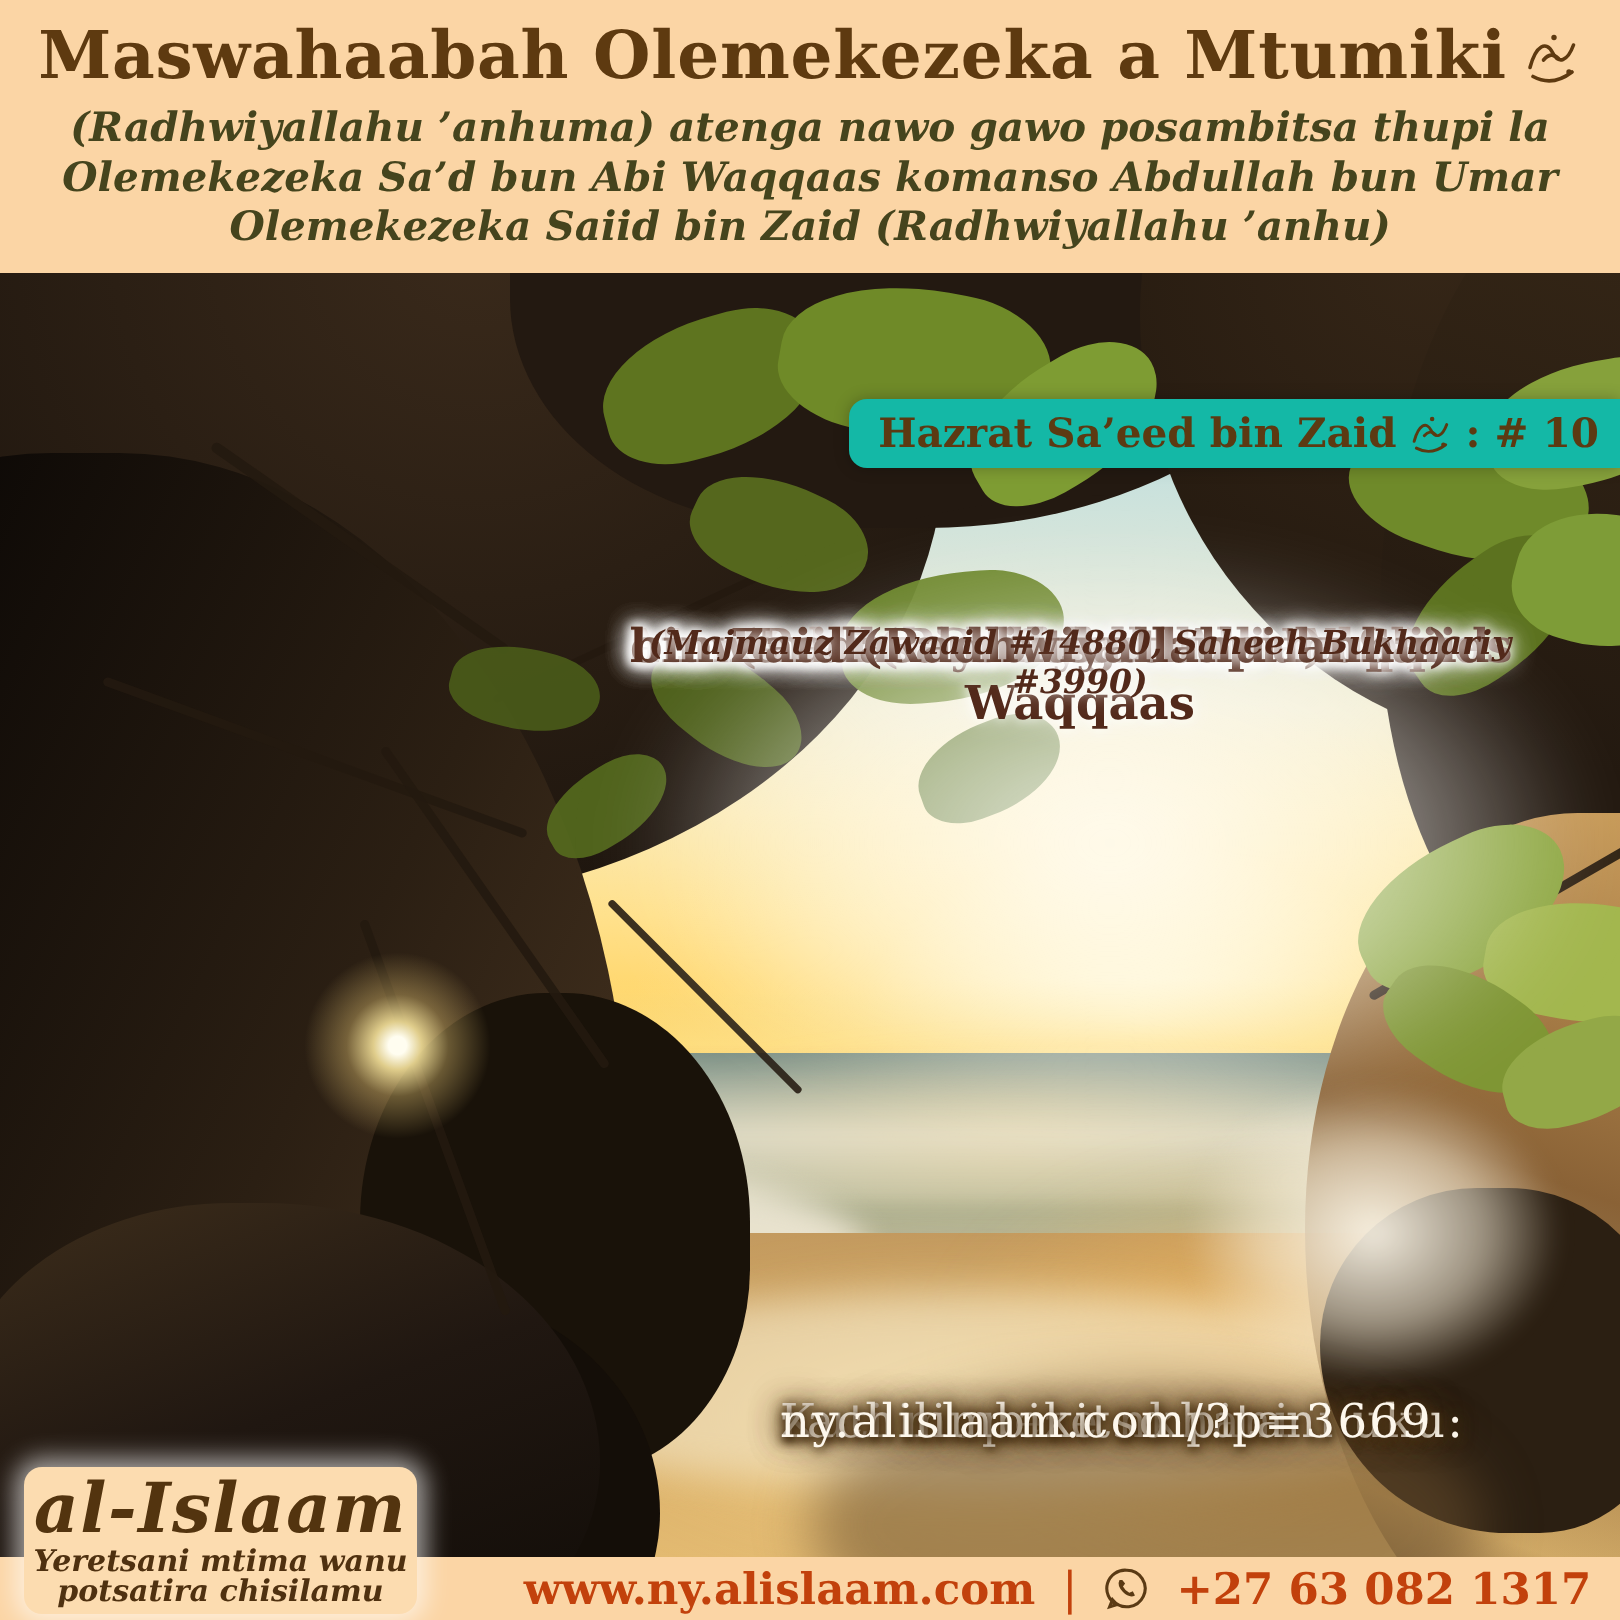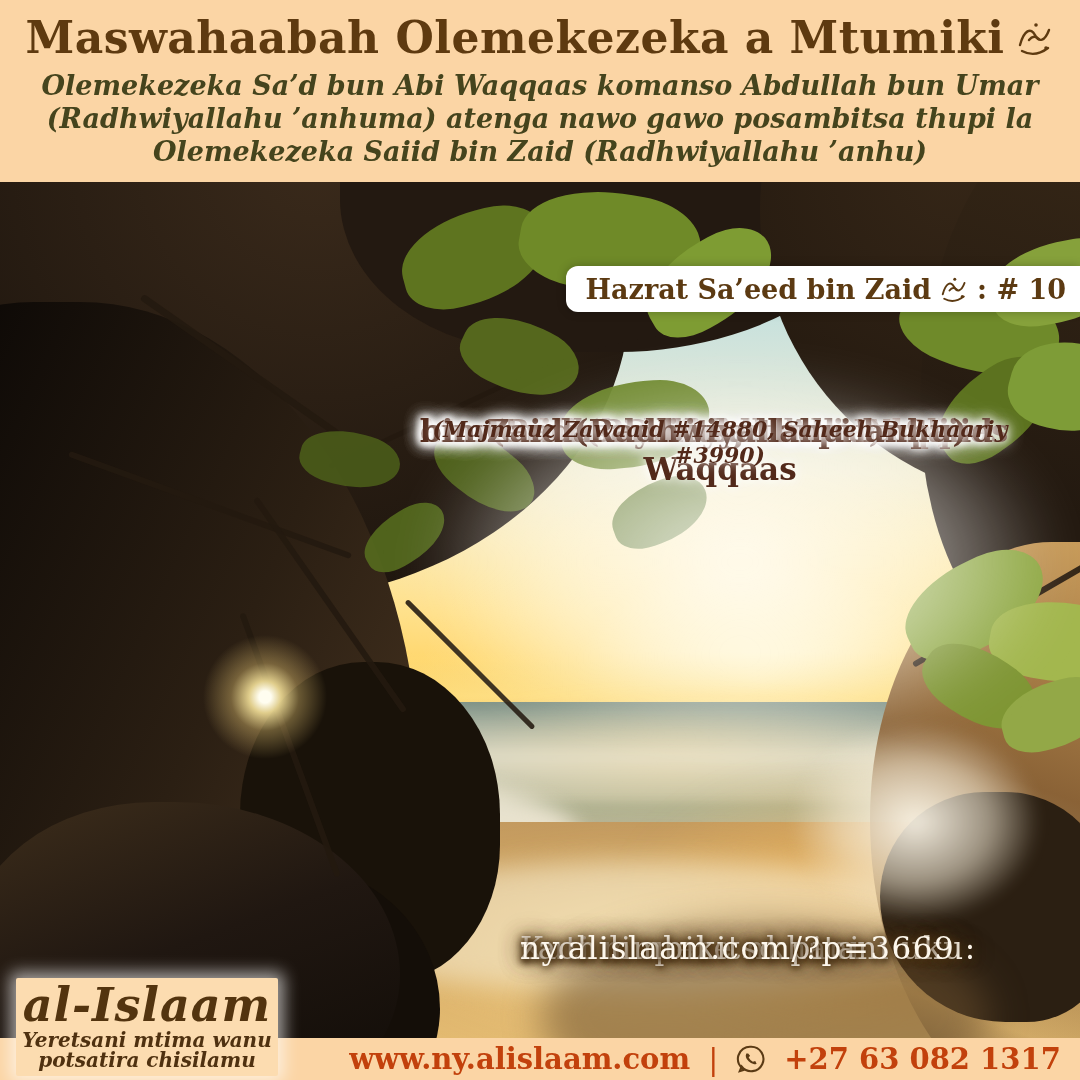--- a/index.html
+++ b/index.html
@@ -76,31 +76,31 @@
     text-shadow:0 0 8px rgba(255,255,255,.95),0 0 18px rgba(255,255,255,.8);}
   .quote .cite{display:block;margin-top:4px;font-size:22px;line-height:26px;font-style:italic;font-weight:bold;}
   
   .promo-glow{left:540px;top:740px;width:450px;height:190px;border-radius:50%;filter:blur(18px);
     background:rgba(110,82,48,.55);}
   .promo{left:520px;top:748px;width:480px;text-align:center;color:#FDF7EC;font-size:31px;line-height:37px;
     letter-spacing:1.5px;
     text-shadow:0 0 10px rgba(85,60,28,.95),0 0 22px rgba(85,60,28,.85),1px 2px 6px rgba(60,40,15,.9);}
   
   .badge{position:absolute;right:0;top:266px;height:46px;display:flex;align-items:center;gap:8px;
-    background:#ffffff;border-radius:12px 0 0 12px;padding:0 14px 0 20px;
+    background:#14b8a6;border-radius:12px 0 0 12px;padding:0 14px 0 20px;
     color:#5C3A12;font-size:27px;font-weight:bold;box-shadow:0 0 10px rgba(0,0,0,.25);}
   .badge .seal{width:30px;height:30px;}
   
   .footerbar{position:absolute;left:0;top:1038px;width:1080px;height:42px;background:#FBD5A5;
     display:flex;align-items:center;justify-content:center;gap:18px;padding-left:330px;box-sizing:border-box;
     color:#c2410c;font-size:29px;font-weight:bold;}
   .footerbar .sep{font-weight:normal;font-size:30px;}
   .wa{width:30px;height:30px;}
   
-  .logo-box{position:absolute;left:16px;top:978px;width:262px;height:98px;background:#FCDCB0;border-radius:2px;
+  .logo-box{position:absolute;left:16px;top:978px;width:262px;height:98px;background:#FCDCB0;border-radius:12px;
     box-shadow:0 0 16px 6px rgba(255,255,255,.6);text-align:center;color:#53340F;}
   .logo-name{margin-top:2px;font-size:46px;font-weight:bold;font-style:italic;letter-spacing:1px;line-height:50px;}
   .logo-tag{font-size:20px;font-style:italic;font-weight:bold;line-height:20px;color:#4F3110;}
 </style>
 </head>
 <body>
 
 <div class="canvas">
 
   <div class="header">
@@ -110,22 +110,22 @@
         <g fill="none" stroke="#5E3A10" stroke-width="2.4" stroke-linecap="round">
           <path d="M5 27 C9 12, 16 9, 20 17 C24 25, 30 23, 34 12"></path>
           <path d="M7 33 q13 7 26 -3"></path>
           <path d="M14 22 q5 -6 10 -1"></path>
         </g>
         <circle cx="21" cy="7" r="1.8" fill="#5E3A10"></circle>
         <circle cx="31" cy="30" r="1.8" fill="#5E3A10"></circle>
       </svg>
     </h1>
     <div class="subtitle">
+      <div>(Radhwiyallahu ’anhuma) atenga nawo gawo posambitsa thupi la</div>
       <div>Olemekezeka Sa’d bun Abi Waqqaas komanso Abdullah bun Umar</div>
-      <div>(Radhwiyallahu ’anhuma) atenga nawo gawo posambitsa thupi la</div>
       <div>Olemekezeka Saiid bin Zaid (Radhwiyallahu ’anhu)</div>
     </div>
   </div>
 
   <div class="photo">
     <div class="sunglow"></div>
     <div class="horizonband"></div>
     <div class="ocean"></div>
     <div class="oceangold"></div>
     <div class="foam-band"></div>

